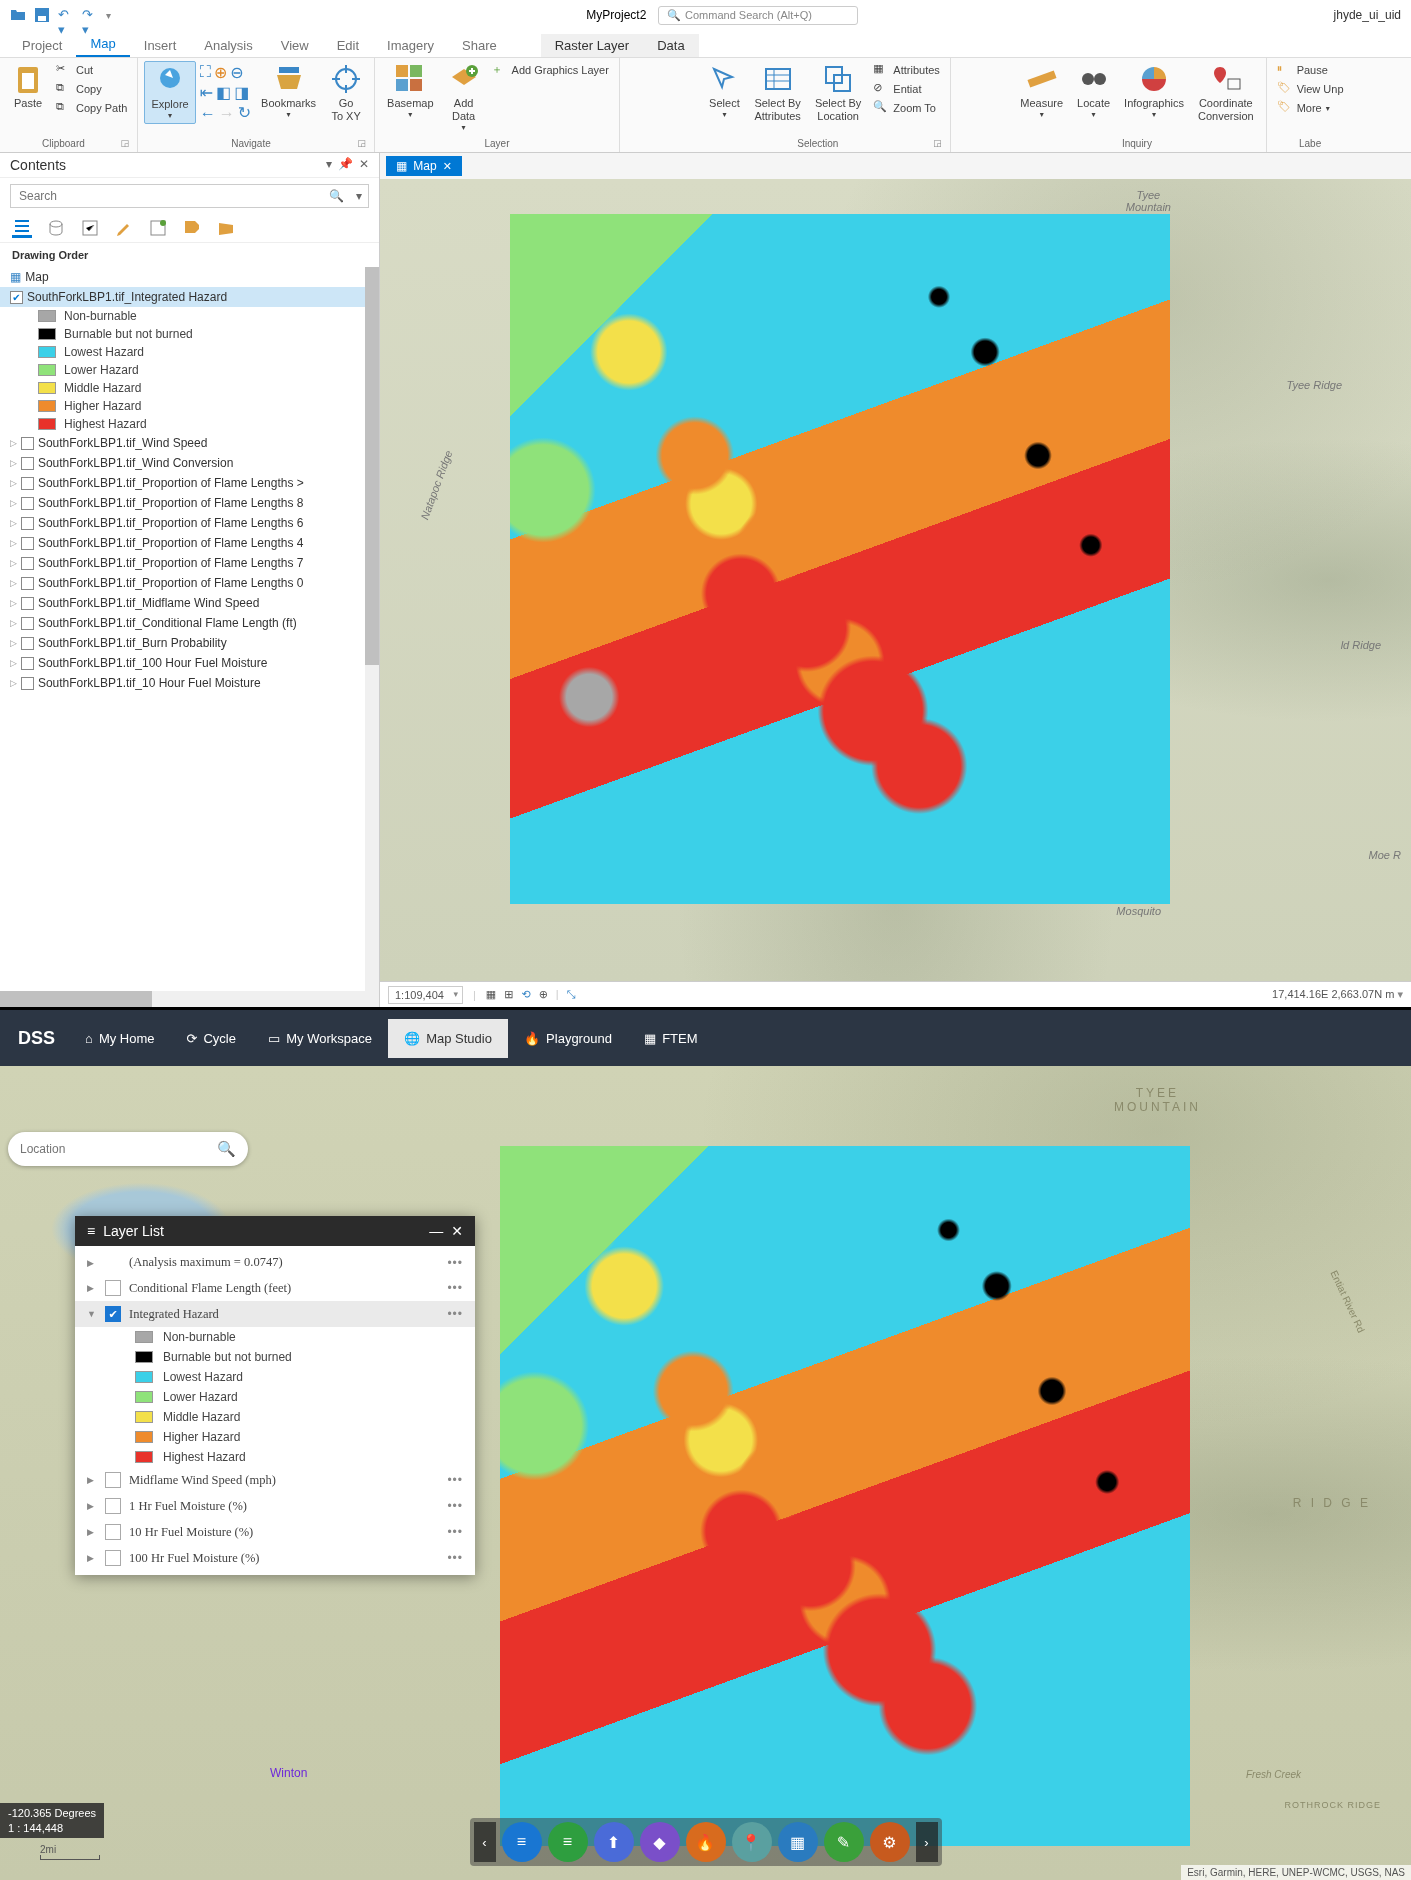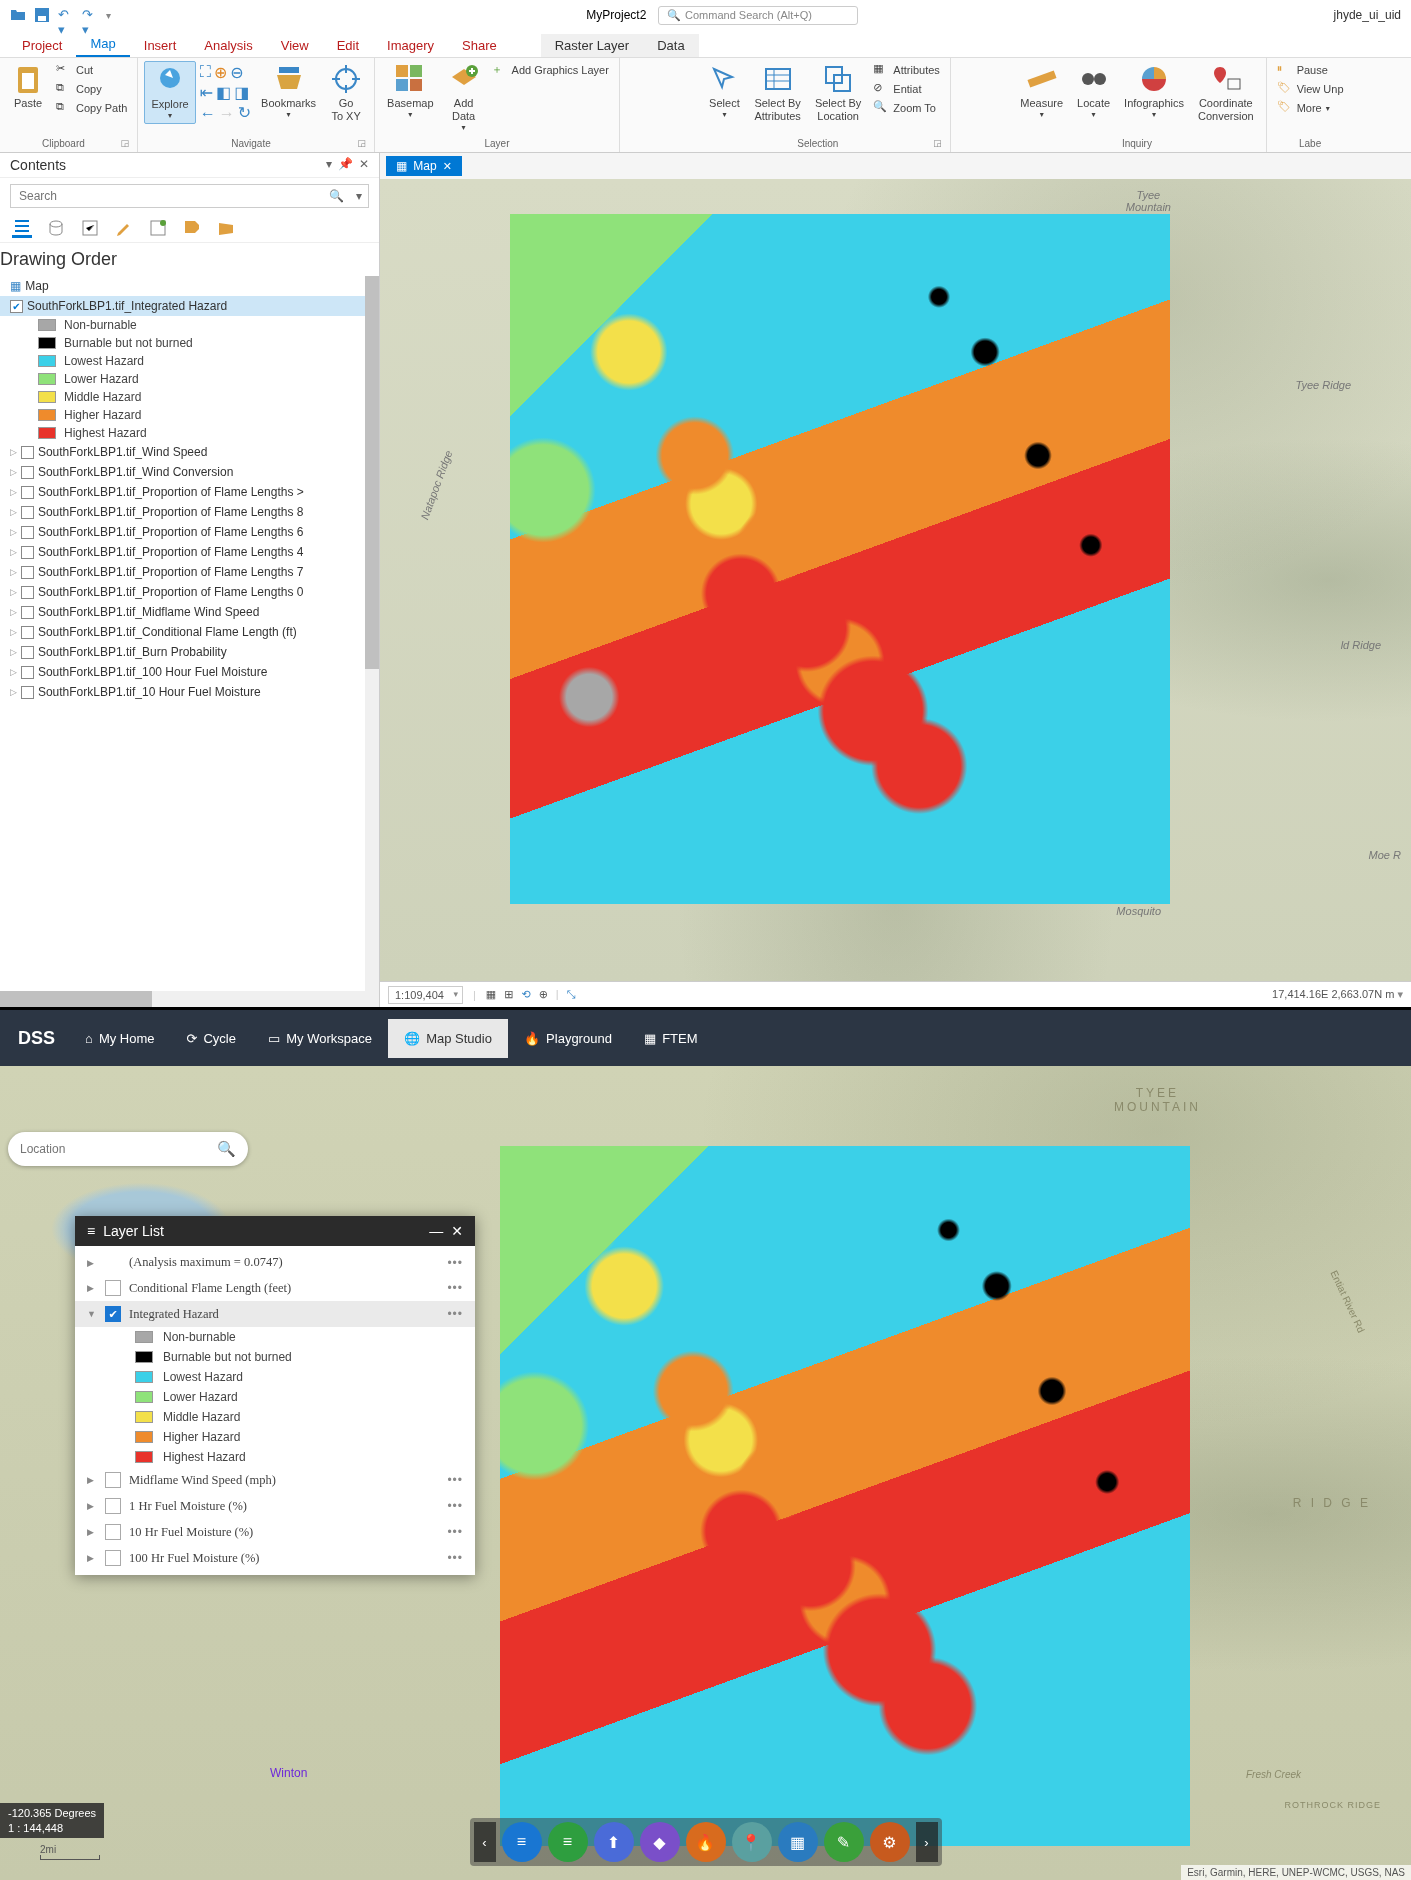--- a/index.html
+++ b/index.html
@@ -5,21 +5,21 @@
 *{box-sizing:border-box;margin:0;padding:0;font-family:"Segoe UI",Arial,sans-serif}
 body{width:1411px;height:1880px;background:#fff;overflow:hidden}
 .top-app{width:1411px;height:1010px;position:relative;background:#fff;border-bottom:3px solid #000}
 .titlebar{height:30px;display:flex;align-items:center;padding:0 10px;background:#fff;font-size:12px}
 .qat{display:flex;gap:8px;align-items:center}
 .qat-icon{width:16px;height:16px}
 .titlebar-center{flex:1;display:flex;justify-content:center;gap:12px;align-items:center}
 .cmd-search{border:1px solid #ccc;border-radius:3px;padding:2px 8px;font-size:11px;color:#888;width:200px;display:flex;align-items:center;gap:4px}
 .titlebar-user{font-size:12px;color:#333}
 .ribbon-tabs{display:flex;height:28px;align-items:flex-end;padding-left:8px;border-bottom:1px solid #ddd;font-size:13px}
-.ribbon-tab{padding:4px 14px;color:#b91c1c;cursor:pointer}
+.ribbon-tab{padding:4px 14px;color:#737373;cursor:pointer}
 .ribbon-tab.active{color:#0078d4;border-bottom:2px solid #0078d4;font-weight:500}
 .ribbon-tab.context{background:#f0f0f0;color:#333}
 .ribbon-body{height:95px;display:flex;background:#fafafa;border-bottom:1px solid #ccc}
 .ribbon-group{border-right:1px solid #ddd;display:flex;flex-direction:column;padding:3px 6px}
 .ribbon-group-content{flex:1;display:flex;align-items:flex-start;gap:2px}
 .ribbon-group-label{font-size:10px;color:#666;text-align:center;padding-top:2px}
 .ribbon-btn-lg{display:flex;flex-direction:column;align-items:center;padding:2px 6px;font-size:11px;color:#444;cursor:pointer;text-align:center;line-height:1.2}
 .ribbon-btn-lg .ico{width:32px;height:32px;margin-bottom:2px;display:flex;align-items:center;justify-content:center}
 .ribbon-btn-sm{display:flex;align-items:center;gap:4px;font-size:11px;color:#444;padding:1px 4px;cursor:pointer}
 .ribbon-btn-sm .ico{width:16px;height:16px}
@@ -29,21 +29,21 @@
 .main-area{display:flex;height:calc(100% - 153px)}
 .contents-pane{width:380px;border-right:1px solid #ccc;display:flex;flex-direction:column;background:#fff}
 .pane-header{display:flex;justify-content:space-between;padding:4px 10px;font-size:14px;color:#333;border-bottom:1px solid #eee}
 .pane-header-icons{display:flex;gap:6px;font-size:12px;color:#666}
 .search-box{margin:6px 10px;display:flex;border:1px solid #ccc}
 .search-box input{flex:1;border:none;padding:4px 8px;font-size:12px;outline:none;color:#888}
 .search-box .sicon{padding:4px 6px;color:#666;font-size:12px}
 .toc-toolbar{display:flex;gap:14px;padding:4px 12px;border-bottom:1px solid #eee}
 .toc-tool{width:20px;height:20px;display:flex;align-items:center;justify-content:center}
 .toc-tool.active{border-bottom:3px solid #0078d4;padding-bottom:2px}
-.toc-heading{padding:6px 0;font-size:18px;font-weight:400;color:#333}
+.toc-heading{padding:6px 12px;font-size:11px;font-weight:700;color:#333}
 .toc-tree{flex:1;overflow-y:auto;font-size:12px;color:#333;position:relative}
 .toc-scroll-track{position:absolute;right:0;top:0;width:14px;height:100%;background:#f0f0f0}
 .toc-scroll-thumb{position:absolute;right:0;top:0;width:14px;height:55%;background:#c0c0c0}
 .toc-item{padding:3px 10px;display:flex;align-items:center;gap:4px}
 .toc-item.sel{background:#cde6f7}
 .toc-chk{width:13px;height:13px;border:1px solid #888;display:inline-flex;align-items:center;justify-content:center;font-size:10px;background:#fff}
 .toc-chk.on{background:#fff;color:#0078d4}
 .legend-row{padding:2px 10px 2px 38px;display:flex;align-items:center;gap:8px;font-size:12px;color:#444}
 .swatch{width:18px;height:12px;border:1px solid #999}
 .hscroll{height:16px;background:#f0f0f0;position:relative}
@@ -600,21 +600,21 @@
         <div class="map-tab">
           <span>▦</span>
           <span>Map</span>
           <span class="x">✕</span>
         </div>
       </div>
       <div class="map-canvas">
         <div class="terrain"></div>
         <div class="terrain-label" style="top:10px;right:240px;text-align:center;white-space:pre-line">Tyee
 Mountain</div>
-        <div class="terrain-label" style="top:200px;right:60px">Tyee Ridge</div>
+        <div class="terrain-label" style="top:200px;right:69px">Tyee Ridge</div>
         <div class="terrain-label" style="top:460px;right:30px">ld Ridge</div>
         <div class="terrain-label" style="bottom:64px;right:250px">Mosquito</div>
         <div class="terrain-label" style="top:300px;left:20px;transform:rotate(-70deg)">Natapoc Ridge</div>
         <div class="terrain-label" style="bottom:120px;right:10px">Moe R</div>
         <div class="raster-ov"></div>
       </div>
       <div class="map-status">
         <div class="scale-box"><span>1:109,404</span><span style="position:absolute;right:4px;color:#888;font-size:9px">▾</span></div>
         <span style="color:#ccc">|</span>
         <div class="status-tools">

